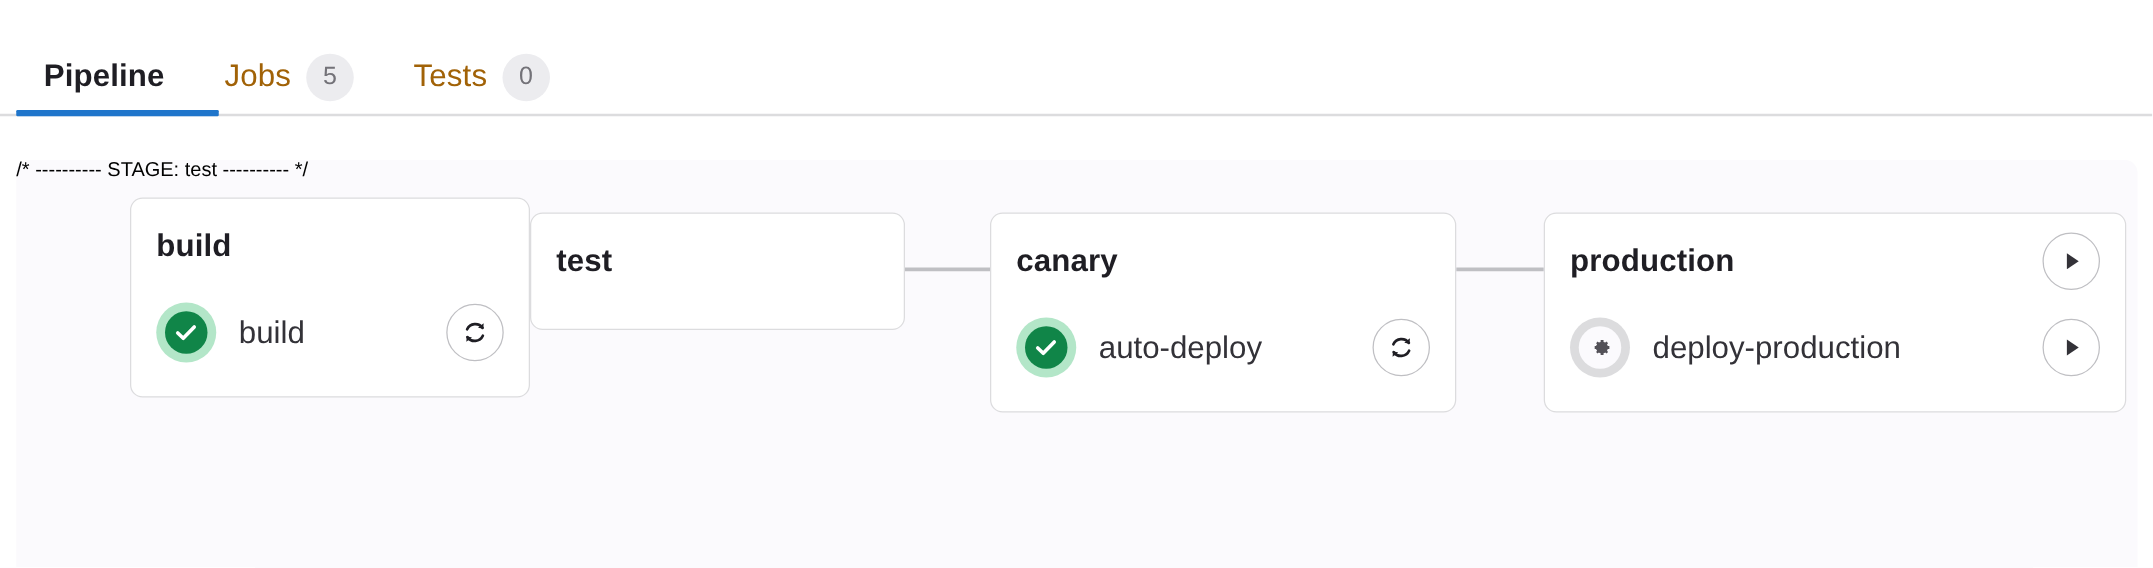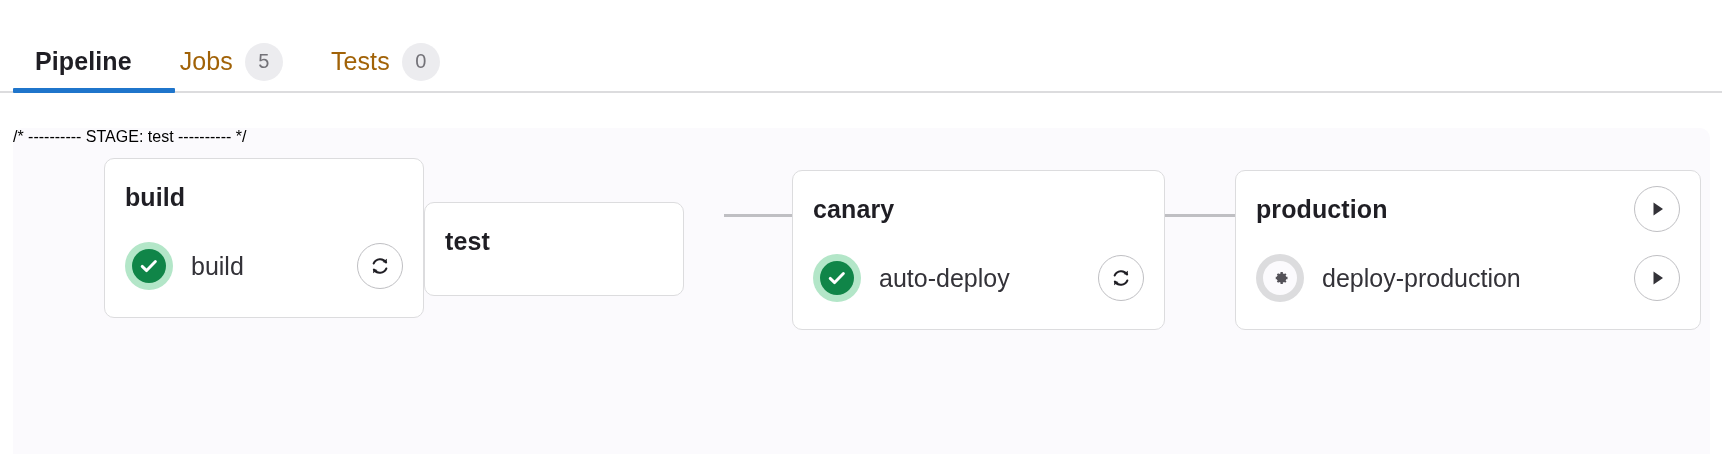--- a/index.html
+++ b/index.html
@@ -240,21 +240,21 @@
                   <path d="M5.6 18.8 L5.9 14.8 L9.8 15.6 Z" fill="#1f1e24"></path>
                 </svg>
               </button>
             </div>
 
           </div>
         </div>
       </div>
 
       /* ---------- STAGE: test ---------- */
-      <div class="stage" style="left:411px; top:42px; width:260px;margin-top:32px;">
+      <div class="stage" style="left:411px; top:42px; width:300px;">
         <div class="stage-card">
           <div class="stage-header">
             <span class="stage-title">test</span>
           </div>
           <div class="job-list">
 
 
 
           </div>
         </div>

